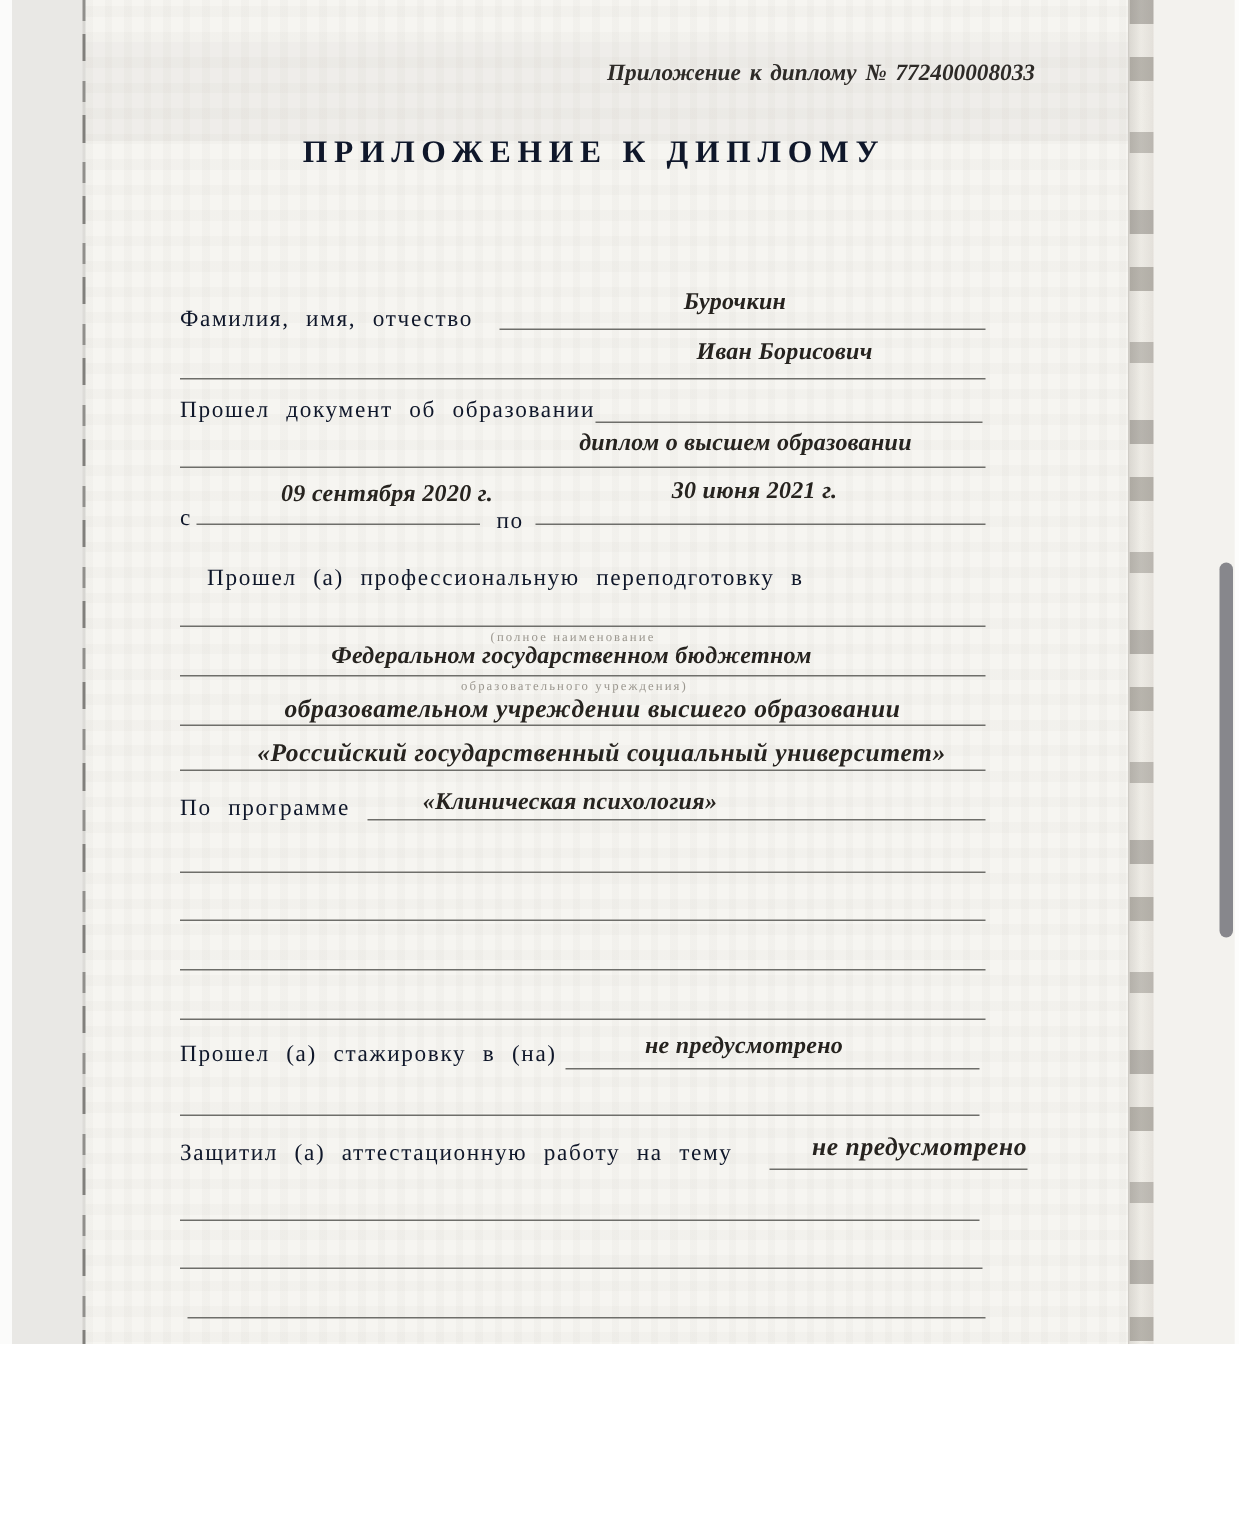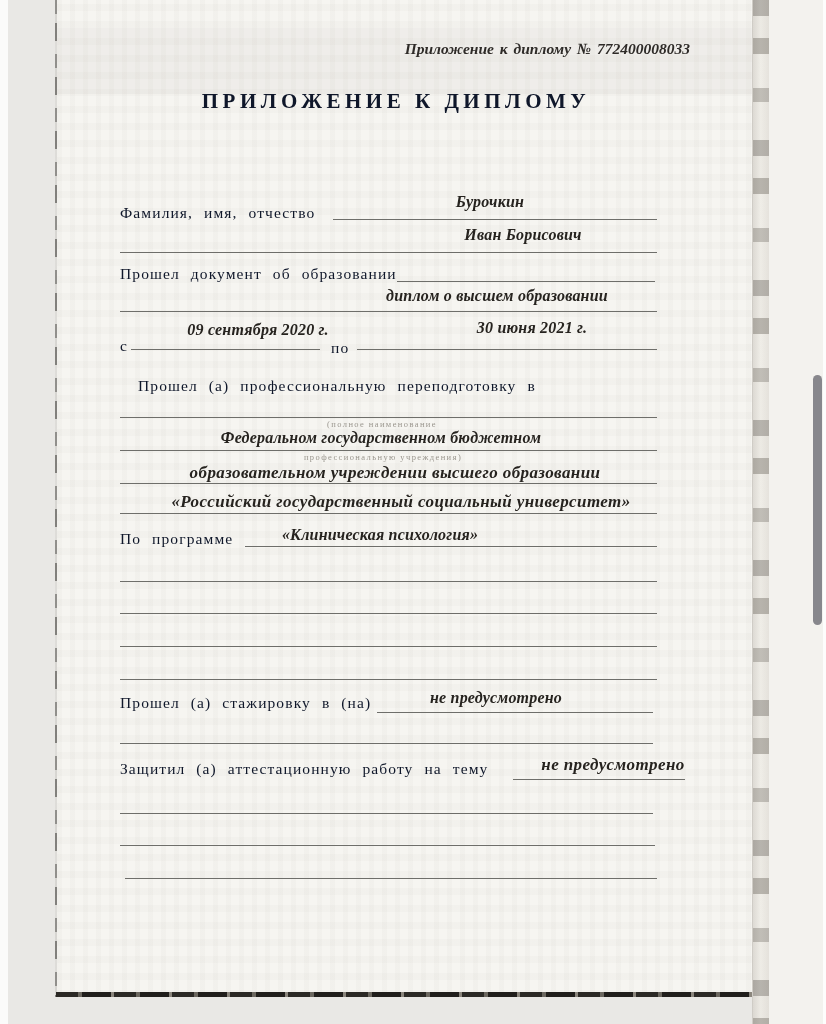--- a/index.html
+++ b/index.html
@@ -1,17 +1,17 @@
 <!DOCTYPE html>
 <html><head>
 <meta charset="utf-8">
 <style>
   html,body{margin:0;padding:0;}
   .screen{
-    position:relative;width:826px;height:1024px;
+    position:relative;width:826px;height:896px;
     background:#e9e8e5;overflow:hidden;
     font-family:"Liberation Serif",serif;
   }
   .left-strip{position:absolute;left:0;top:0;width:8px;height:1024px;background:#fbfbfa;}
   .page{
     position:absolute;left:57px;top:0;width:696px;height:997px;
     background-color:#f6f5f1;
     background-image:
       repeating-linear-gradient(90deg, rgba(125,120,108,0.035) 0 5px, rgba(0,0,0,0) 5px 13px),
       repeating-linear-gradient(0deg, rgba(125,120,108,0.03) 0 7px, rgba(0,0,0,0) 7px 17px);
@@ -73,29 +73,29 @@
 
     <span class="lbl" style="left:120px;top:265px">Прошел документ об образовании</span>
     <div class="u" style="left:397px;top:281px;width:258px"></div>
     <span class="val" style="left:497px;top:287px">диплом о высшем образовании</span>
     <div class="u" style="left:120px;top:311px;width:537px"></div>
 
     <span class="lbl" style="left:120px;top:337px">с</span>
     <span class="val" style="left:258px;top:321px">09 сентября 2020 г.</span>
     <div class="u" style="left:131px;top:349px;width:189px"></div>
     <span class="lbl" style="left:331px;top:339px">по</span>
-    <span class="val" style="left:532px;top:319px">30 июня 2021 г.</span>
+    <span class="val" style="left:503px;top:319px">30 июня 2021 г.</span>
     <div class="u" style="left:357px;top:349px;width:300px"></div>
 
     <span class="lbl" style="left:138px;top:377px">Прошел (а) профессиональную переподготовку в</span>
     <div class="u" style="left:120px;top:417px;width:537px"></div>
     <span class="hint" style="left:382px;top:419px">(полное наименование</span>
     <span class="val" style="left:381px;top:429px">Федеральном государственном бюджетном</span>
     <div class="u" style="left:120px;top:450px;width:537px"></div>
-    <span class="hint" style="left:383px;top:452px">профессиональную учреждения)</span>
+    <span class="hint" style="left:383px;top:452px">образовательного учреждения)</span>
     <span class="val val-lg" style="left:395px;top:463px">образовательном учреждении высшего образовании</span>
     <div class="u" style="left:120px;top:483px;width:537px"></div>
     <span class="val val-lg" style="left:401px;top:492px">«Российский государственный социальный университет»</span>
     <div class="u" style="left:120px;top:513px;width:537px"></div>
 
     <span class="lbl" style="left:120px;top:530px">По программе</span>
     <span class="val" style="left:380px;top:526px">«Клиническая психология»</span>
     <div class="u" style="left:245px;top:546px;width:412px"></div>
 
     <div class="u" style="left:120px;top:581px;width:537px"></div>

